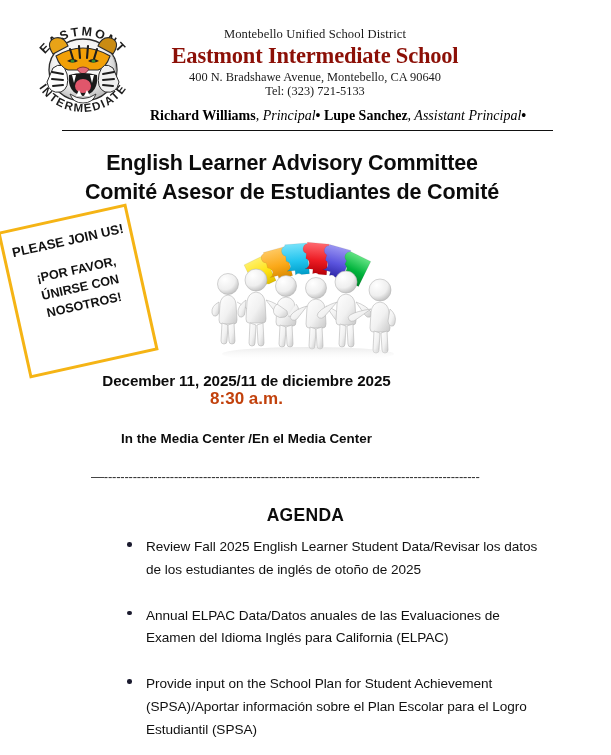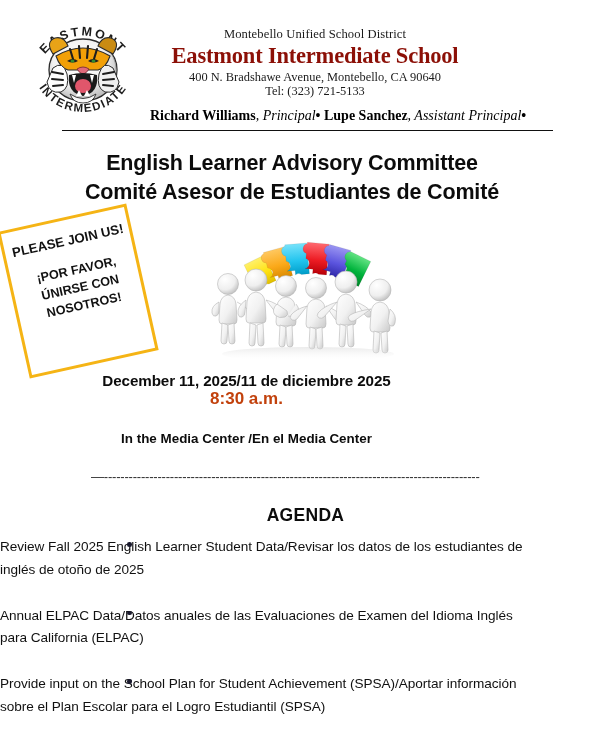--- a/index.html
+++ b/index.html
@@ -215,20 +215,21 @@
 
   .agenda-list {
     position: absolute;
     left: 0;
     top: 536px;
     width: 611px;
   }
   .agenda-item {
     position: relative;
     margin-bottom: 23px;
+    padding-left: 146px;
     padding-right: 68px;
   }
   .agenda-item .bullet {
     position: absolute;
     left: 127px;
     top: 6px;
     width: 4.5px;
     height: 4.5px;
     border-radius: 50%;
     background: #1a1a2e;

